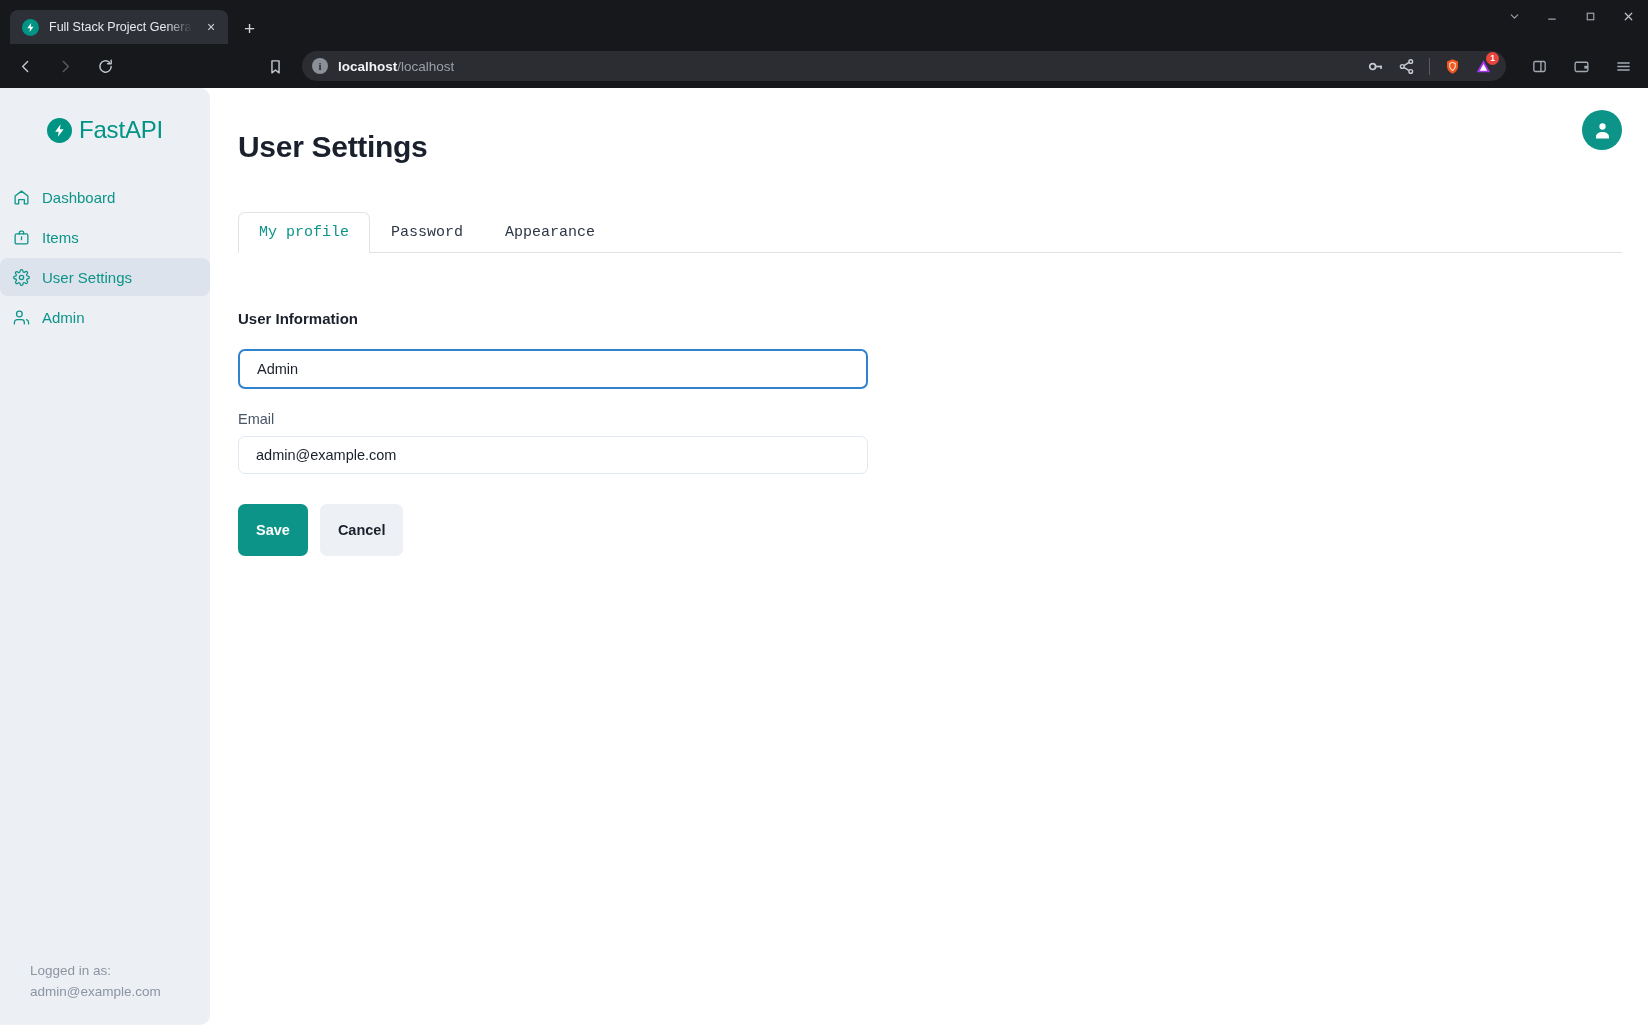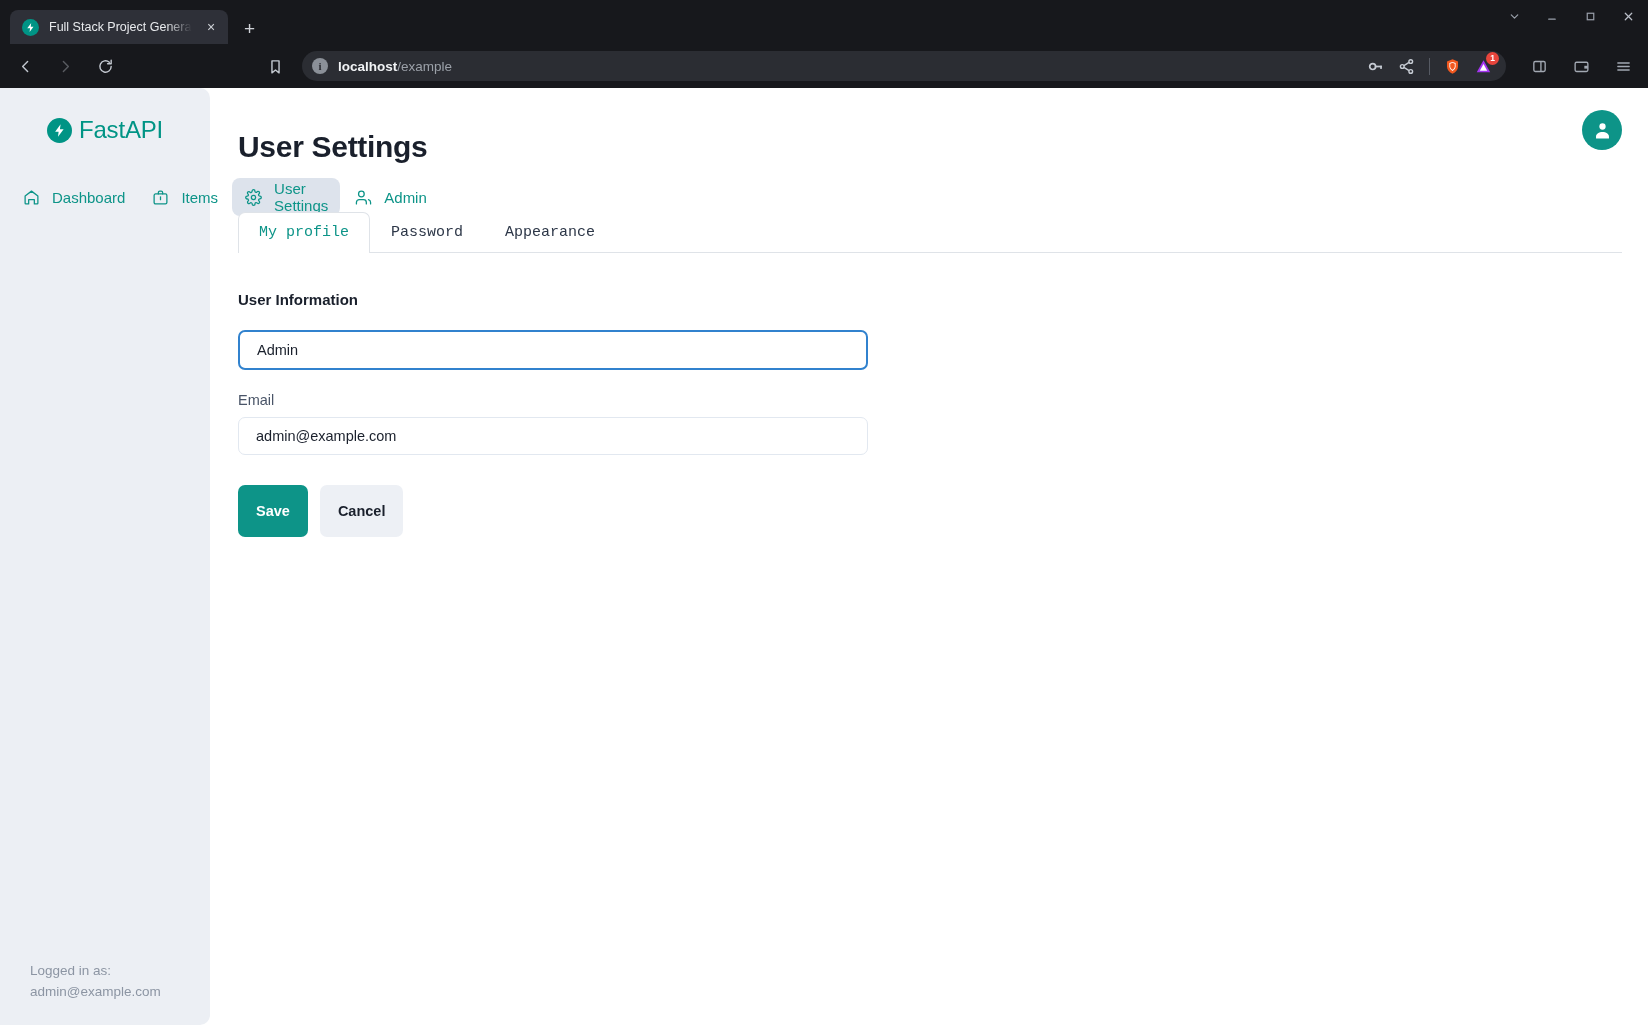--- a/index.html
+++ b/index.html
@@ -79,21 +79,21 @@
     width:210px; background:#eceff4; flex-shrink:0;
     border-radius:0 10px 10px 0;
     display:flex; flex-direction:column;
     padding-top:28px;
   }
   .brand { display:flex; align-items:center; justify-content:center; gap:7px; margin-bottom:34px; }
   .brand-mark { width:25px; height:25px; border-radius:50%; background:#009485; display:flex; align-items:center; justify-content:center; }
   .brand-mark svg { width:15px; height:15px; }
   .brand-text { font-size:24px; color:#009485; font-weight:400; letter-spacing:-.2px; }
 
-  .nav-list { padding:0 10px; display:flex; flex-direction:row; gap:2px; }
+  .nav-list { padding:0 0; display:flex; flex-direction:column; gap:2px; }
   .nav-item {
     display:flex; align-items:center; gap:12px;
     height:38px; padding:0 12px; border-radius:8px;
     color:#0d9488; font-size:15px; cursor:pointer;
   }
   .nav-item.active { background:#dde3ec; }
   .nav-item .nico { width:18px; height:18px; display:flex; align-items:center; justify-content:center; flex-shrink:0; }
   .nav-item .nico svg { width:17px; height:17px; }
 
   .sidebar-footer { margin-top:auto; padding:0 12px 22px 30px; }
@@ -118,21 +118,21 @@
     font-size:15px; color:#2d3748; padding:11px 20px; cursor:pointer; position:relative; z-index:2;
     border:1px solid transparent; border-bottom:none; background:transparent;
     border-radius:7px 7px 0 0; line-height:1.2;
   }
   .ptab.active {
     color:#0d9488; background:#ffffff;
     border-color:#dfe3e8;
     box-shadow: 0 1px 0 0 #fff;
   }
 
-  .form-area { margin-top:38px; max-width:660px; }
+  .form-area { margin-top:57px; max-width:660px; }
   .section-title { font-size:15px; font-weight:bold; color:#1a202c; margin-bottom:22px; }
   .field { margin-bottom:6px; }
   .field-label { font-size:14.5px; color:#4a5568; margin-bottom:9px; display:block; }
   .input {
     width:630px; height:38px; border-radius:7px;
     border:1px solid #e2e8f0; background:#fff;
     padding:0 17px; font-size:14.5px; color:#1a202c;
     font-family:"Liberation Sans", sans-serif; outline:none;
   }
   .input.focused {
@@ -209,21 +209,21 @@
       </svg>
     </span>
     <span class="nav-icon" style="margin-left:130px">
       <svg viewBox="0 0 24 24" fill="none" stroke="#c2c7cf" stroke-width="2" stroke-linejoin="round">
           <path d="M7 4h10v17l-5-4-5 4z"></path>
         </svg>
     </span>
 
     <div class="urlbar">
       <span class="url-info">i</span>
-      <span class="url-text"><b>localhost</b><span>/example</span></span>
+      <span class="url-text"><b>localhost</b><span>/localhost</span></span>
 
       <span class="url-actions">
         <span class="ic">
           <svg viewBox="0 0 24 24" fill="#c6cbd3">
               <circle cx="8" cy="12" r="4.2" fill="none" stroke="#c6cbd3" stroke-width="2.4"></circle>
               <rect x="11" y="10.8" width="10" height="2.4"></rect>
               <rect x="18.6" y="11" width="2.4" height="4.4"></rect>
             </svg>
         </span>
         <span class="ic">

